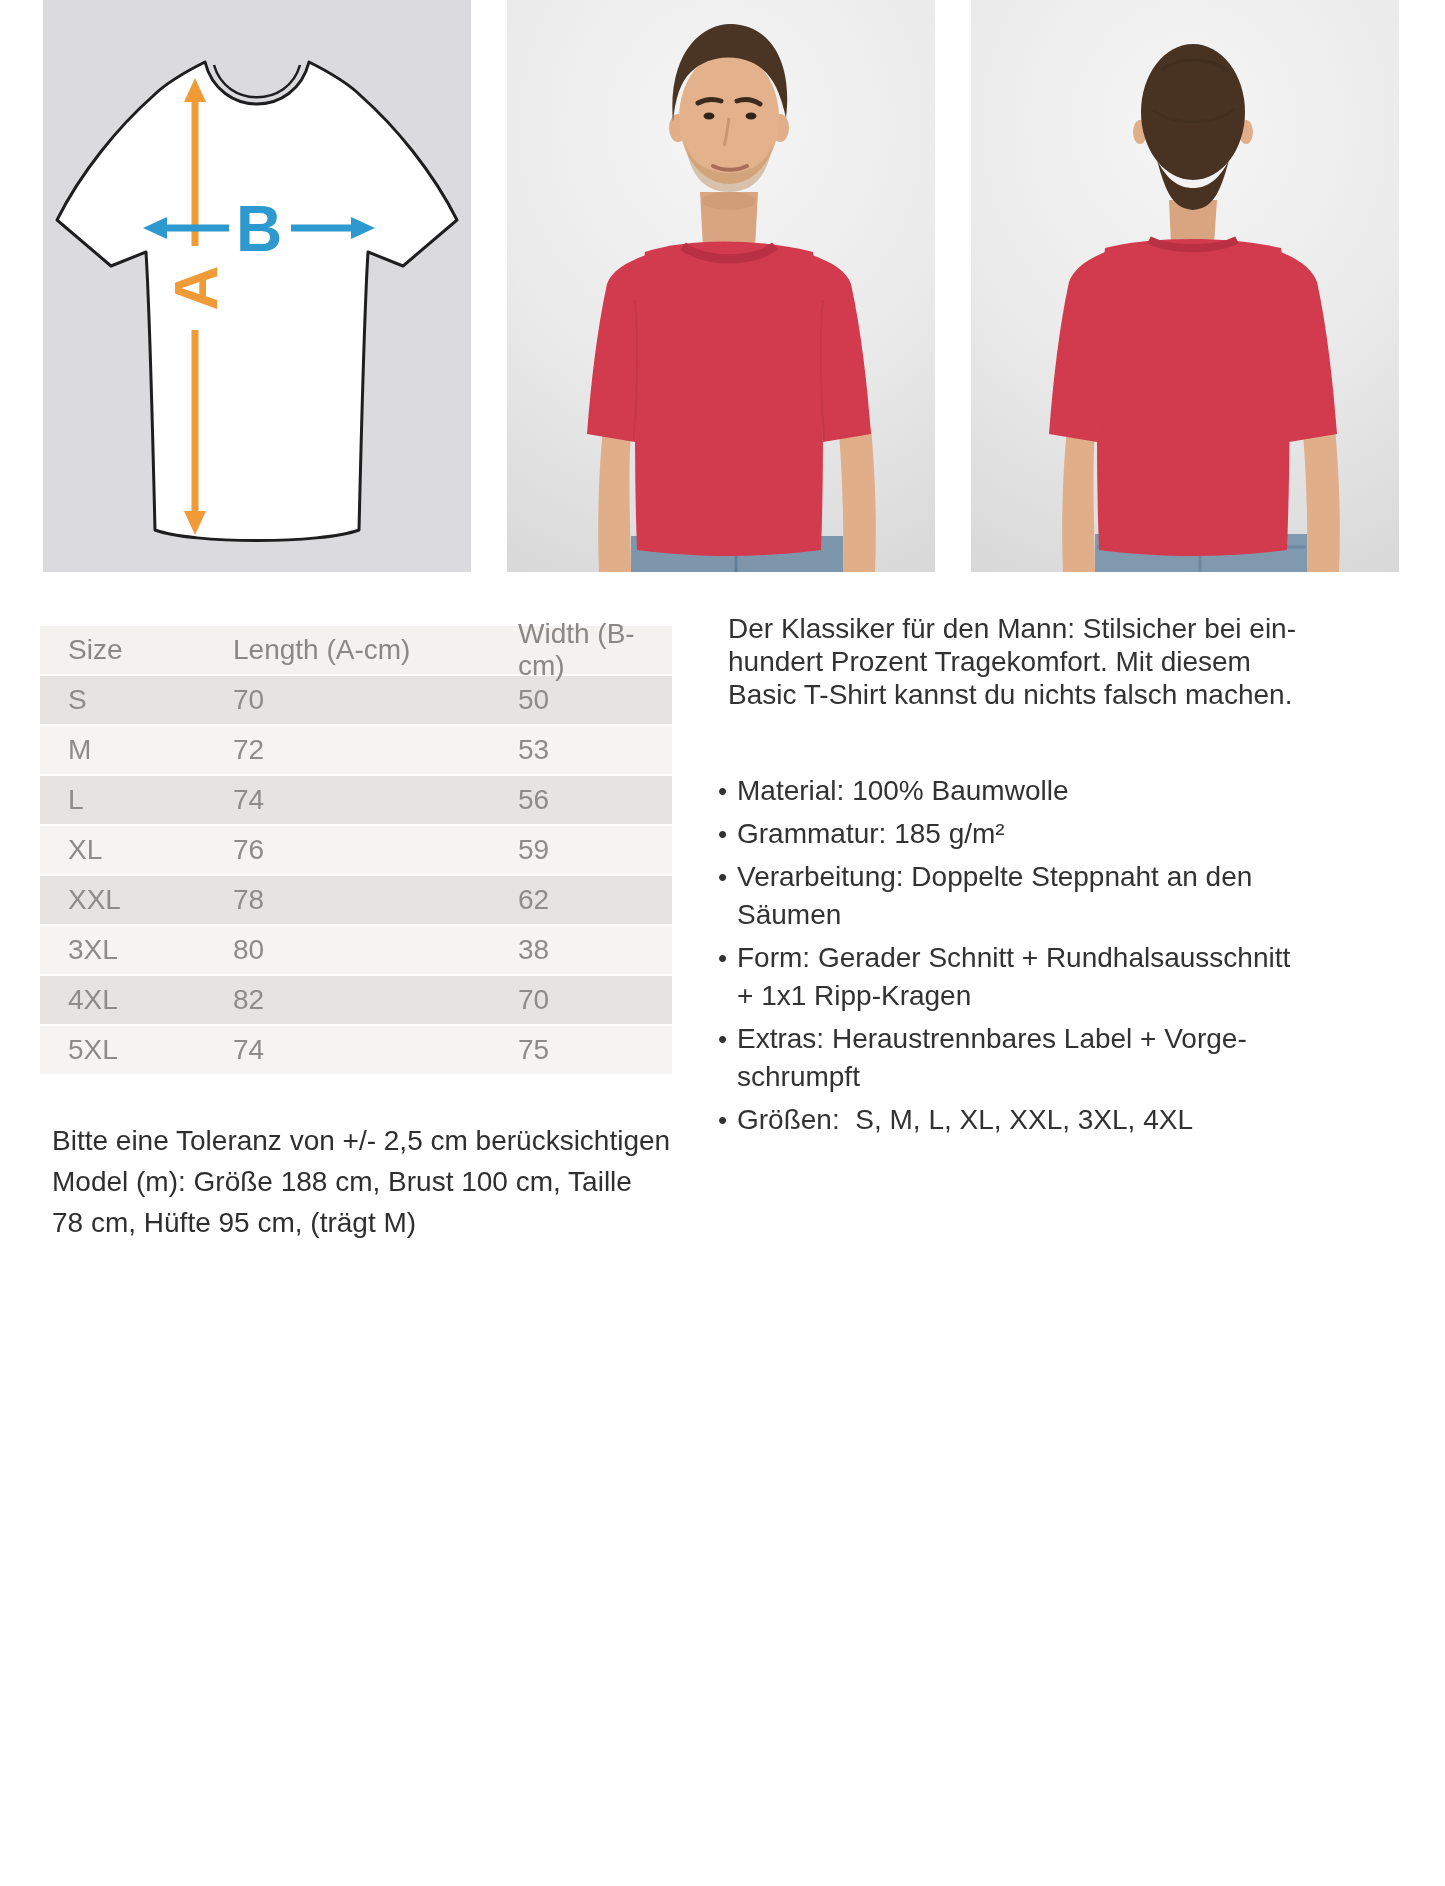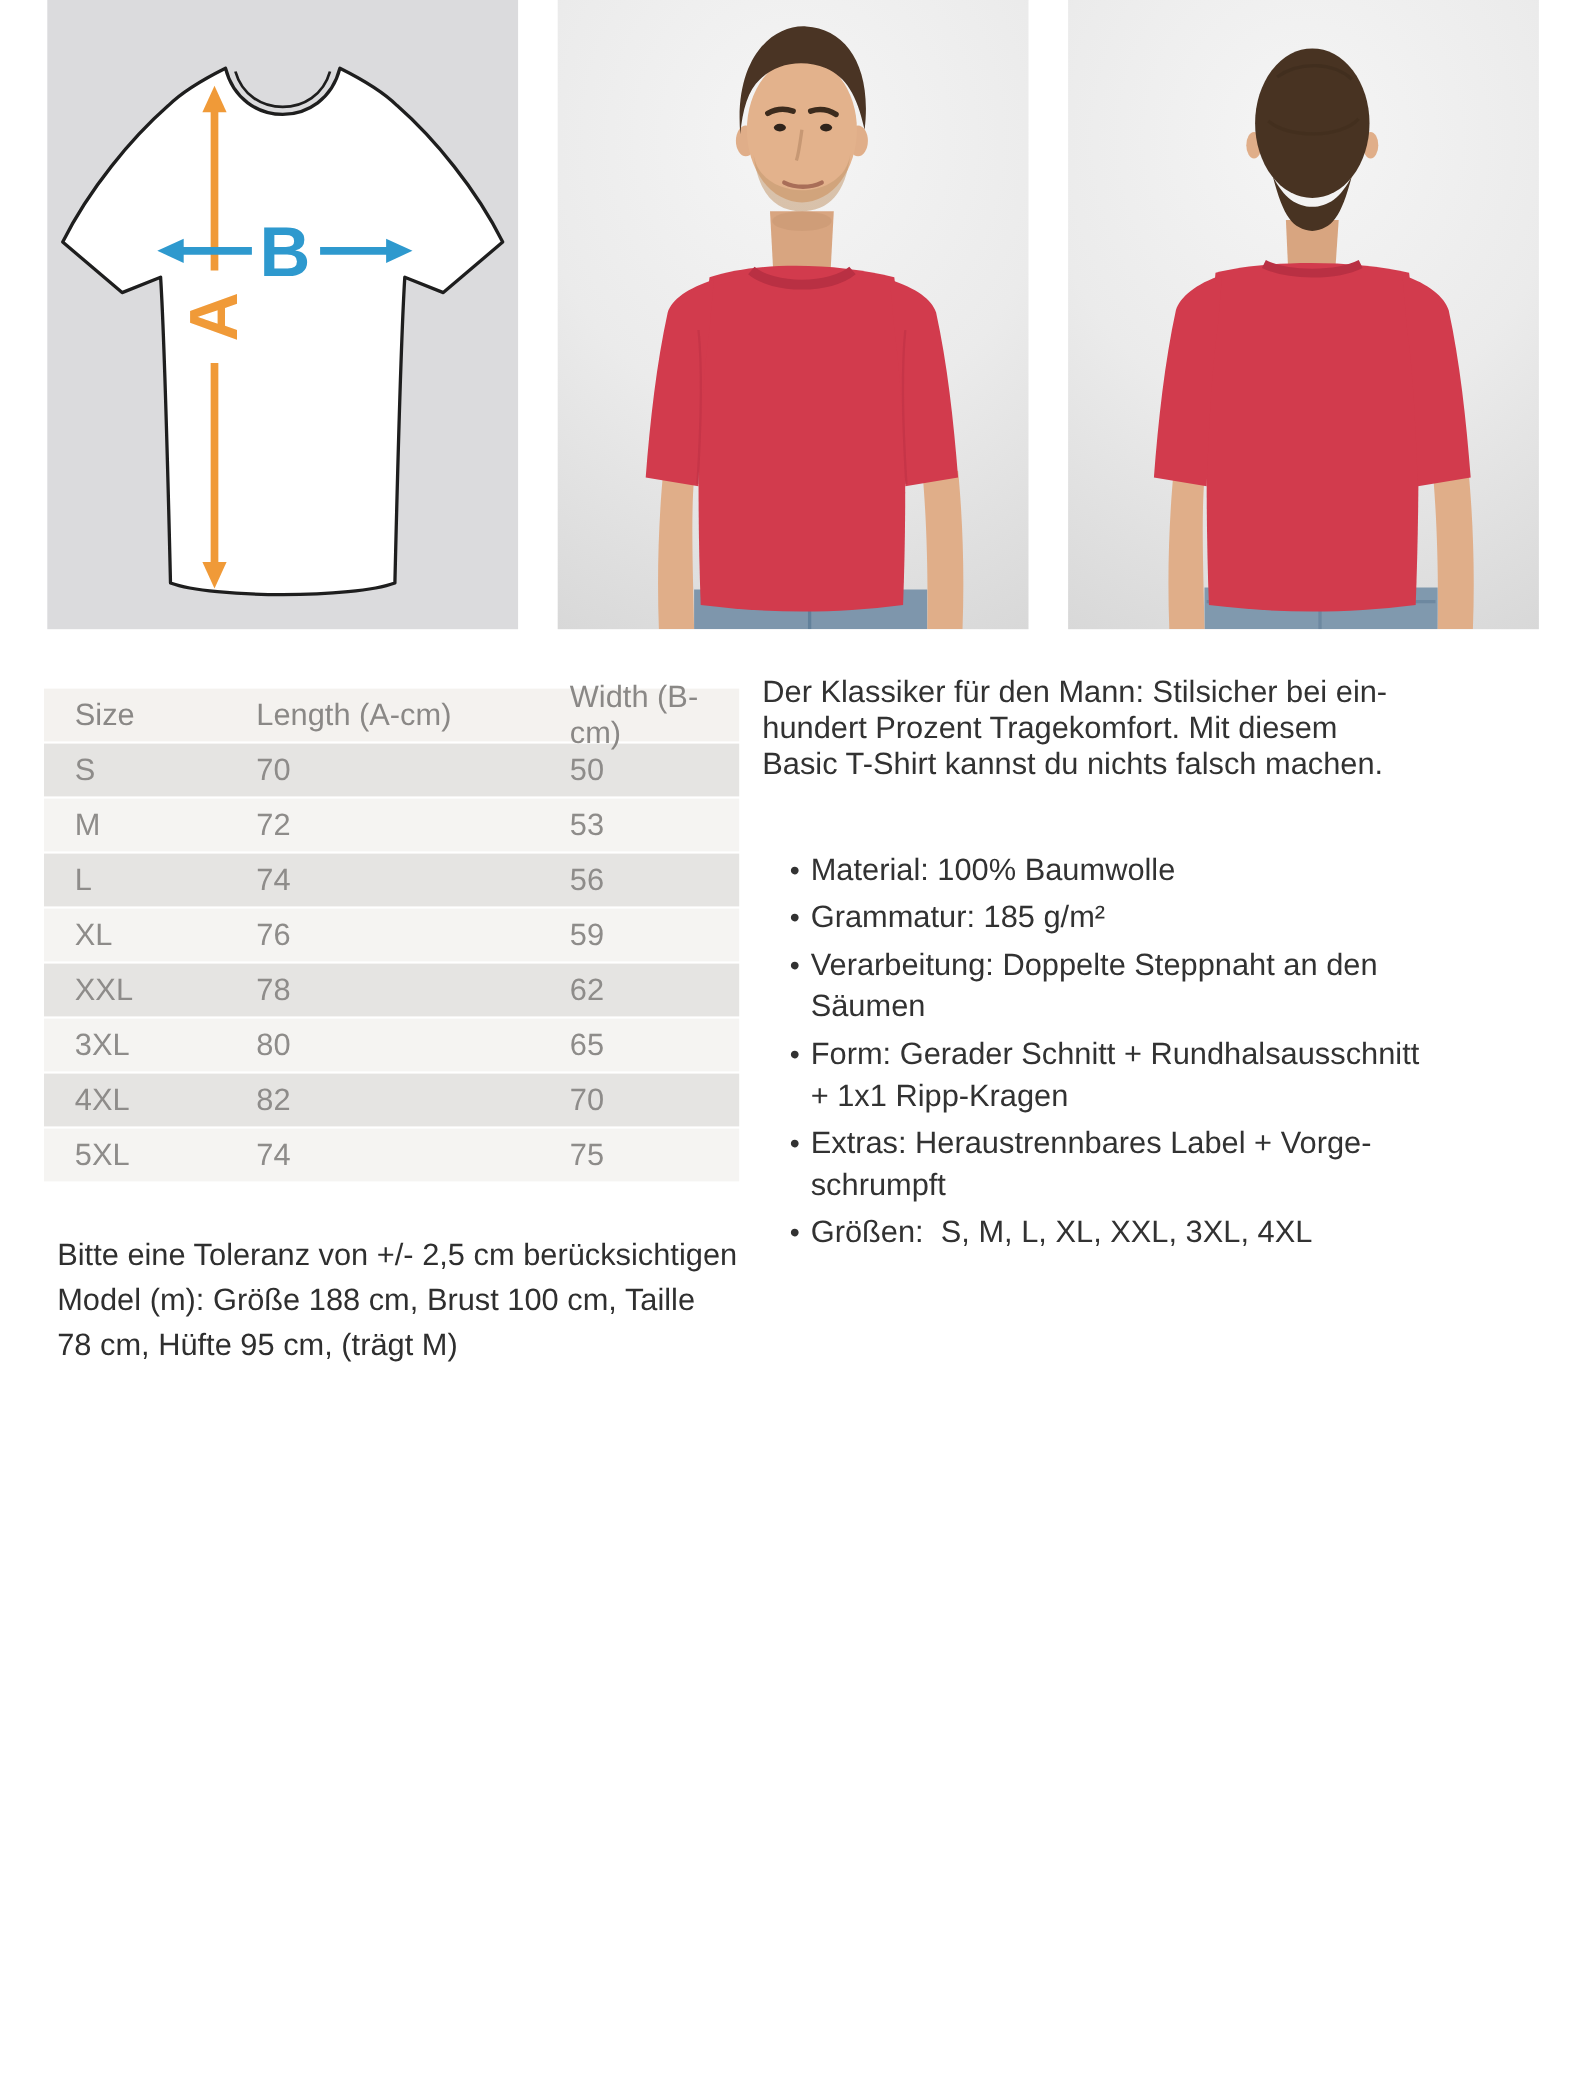--- a/index.html
+++ b/index.html
@@ -48,21 +48,21 @@
     font-size:28px;line-height:41px;color:#2f2f2f;
   }
   .note .b{font-weight:normal;}
   .note div{white-space:nowrap;}
 
   
   .desc{
     position:absolute;left:693px;top:612px;width:680px;
     color:#323232;font-size:28px;
   }
-  .desc .para div{line-height:33px;white-space:nowrap;}
+  .desc .para div{line-height:33px;white-space:nowrap;margin-left:35px;}
   .desc ul{
     list-style:none;margin:61px 0 0 0;padding:0 0 0 25px;
   }
   .desc li{
     display:flex;margin-bottom:5px;
   }
   .desc li .dot{
     width:19px;flex:0 0 19px;line-height:38px;font-size:26px;color:#323232;
   }
   .desc li .bl{line-height:38px;white-space:nowrap;}
@@ -211,21 +211,21 @@
     <div class="c3">59</div>
   </div>
   <div class="t-row dark">
     <div class="c1">XXL</div>
     <div class="c2">78</div>
     <div class="c3">62</div>
   </div>
   <div class="t-row">
     <div class="c1">3XL</div>
     <div class="c2">80</div>
-    <div class="c3">65</div>
+    <div class="c3">38</div>
   </div>
   <div class="t-row dark">
     <div class="c1">4XL</div>
     <div class="c2">82</div>
     <div class="c3">70</div>
   </div>
   <div class="t-row">
     <div class="c1">5XL</div>
     <div class="c2">74</div>
     <div class="c3">75</div>

